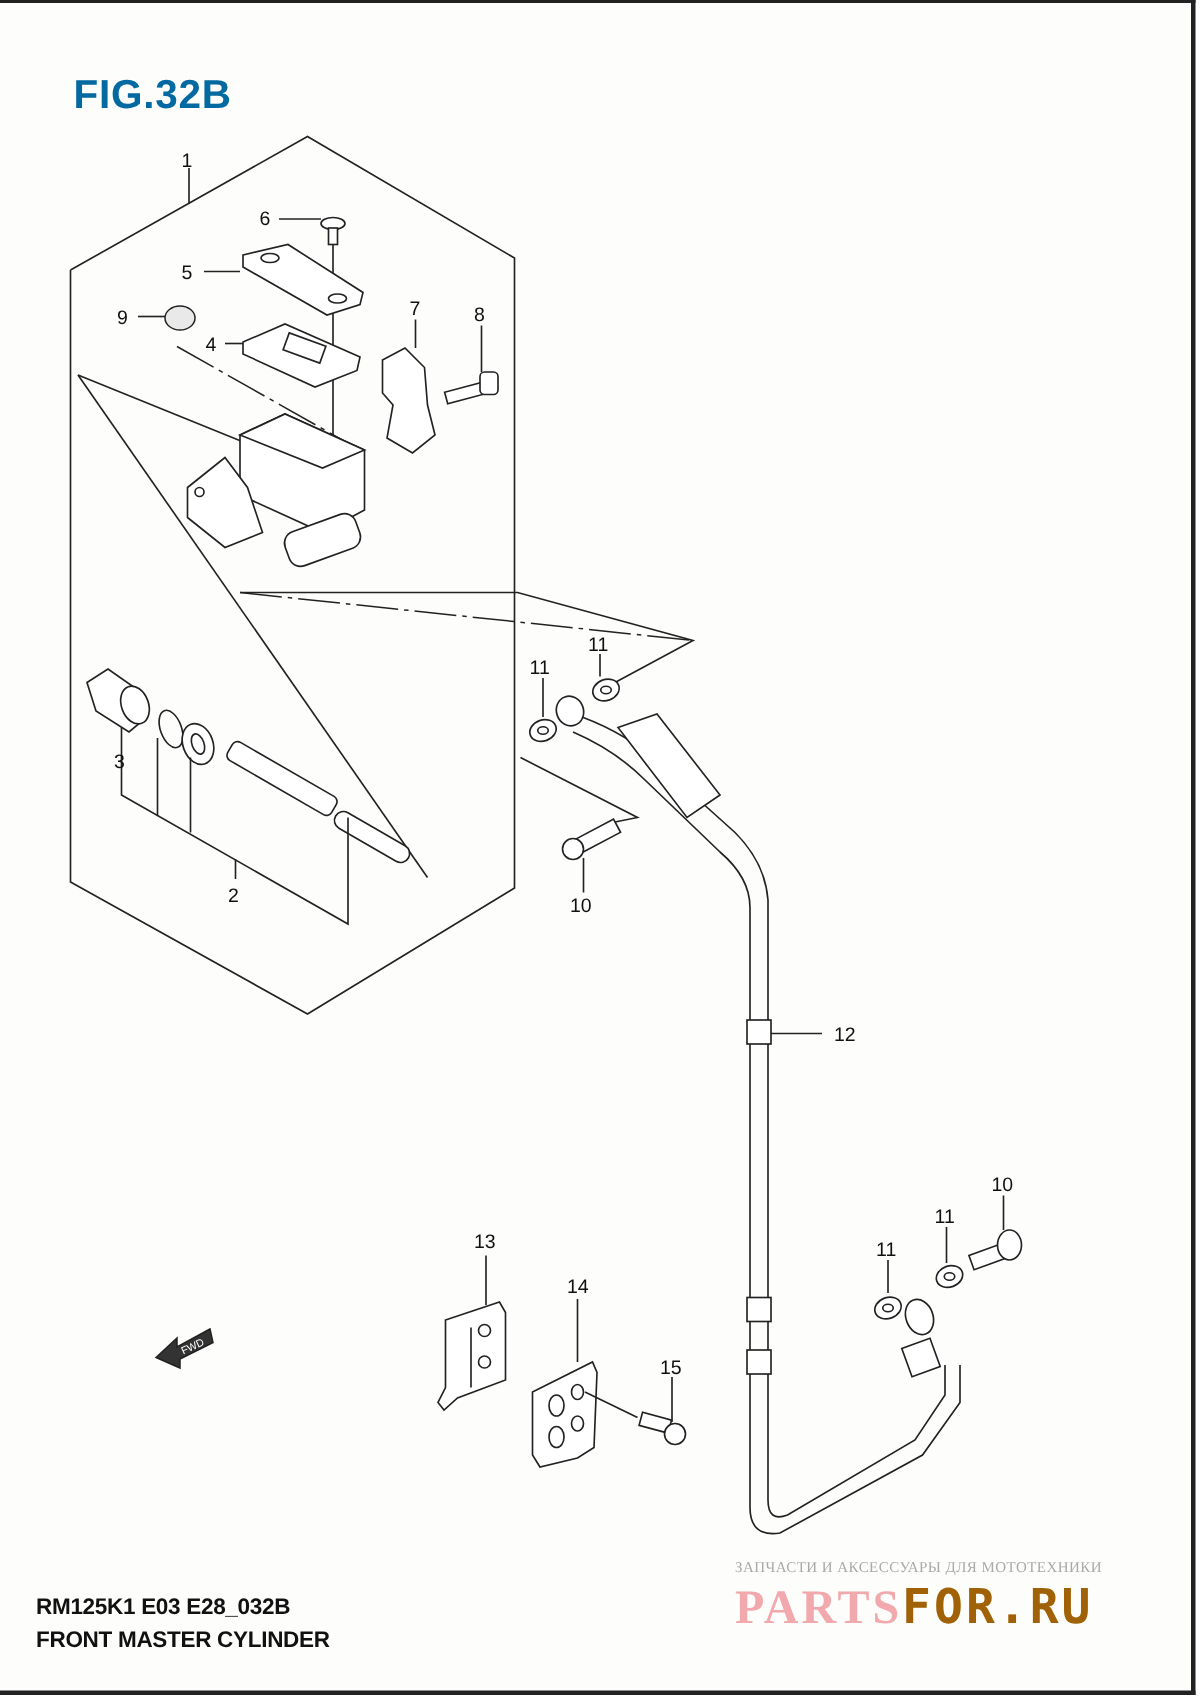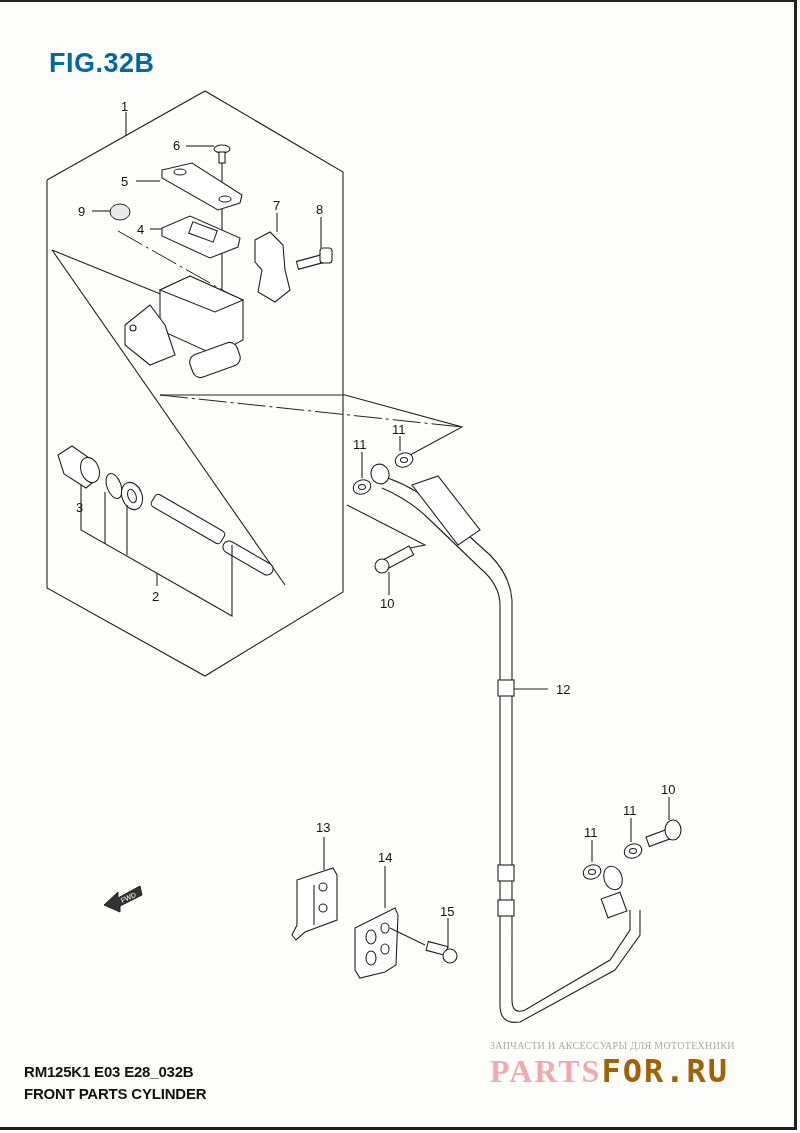--- a/index.html
+++ b/index.html
@@ -196,18 +196,18 @@
   <text class="callout" x="623" y="815">11</text>
   <text class="callout" x="556" y="694">12</text>
   <text class="callout" x="316" y="832">13</text>
   <text class="callout" x="378" y="862">14</text>
   <text class="callout" x="440" y="916">15</text>
 </svg>
 
 <div class="fig-title">FIG.32B</div>
 
 <div class="footer-line footer-code">RM125K1 E03 E28_032B</div>
-<div class="footer-line footer-name">FRONT PARTS CYLINDER</div>
+<div class="footer-line footer-name">FRONT MASTER CYLINDER</div>
 
 <div class="wm-tag">ЗАПЧАСТИ И АКСЕССУАРЫ ДЛЯ МОТОТЕХНИКИ</div>
 <div class="wm-logo">
   <span class="a">PARTS</span><span class="b">FOR.RU</span>
 </div>
 
 </body></html>

